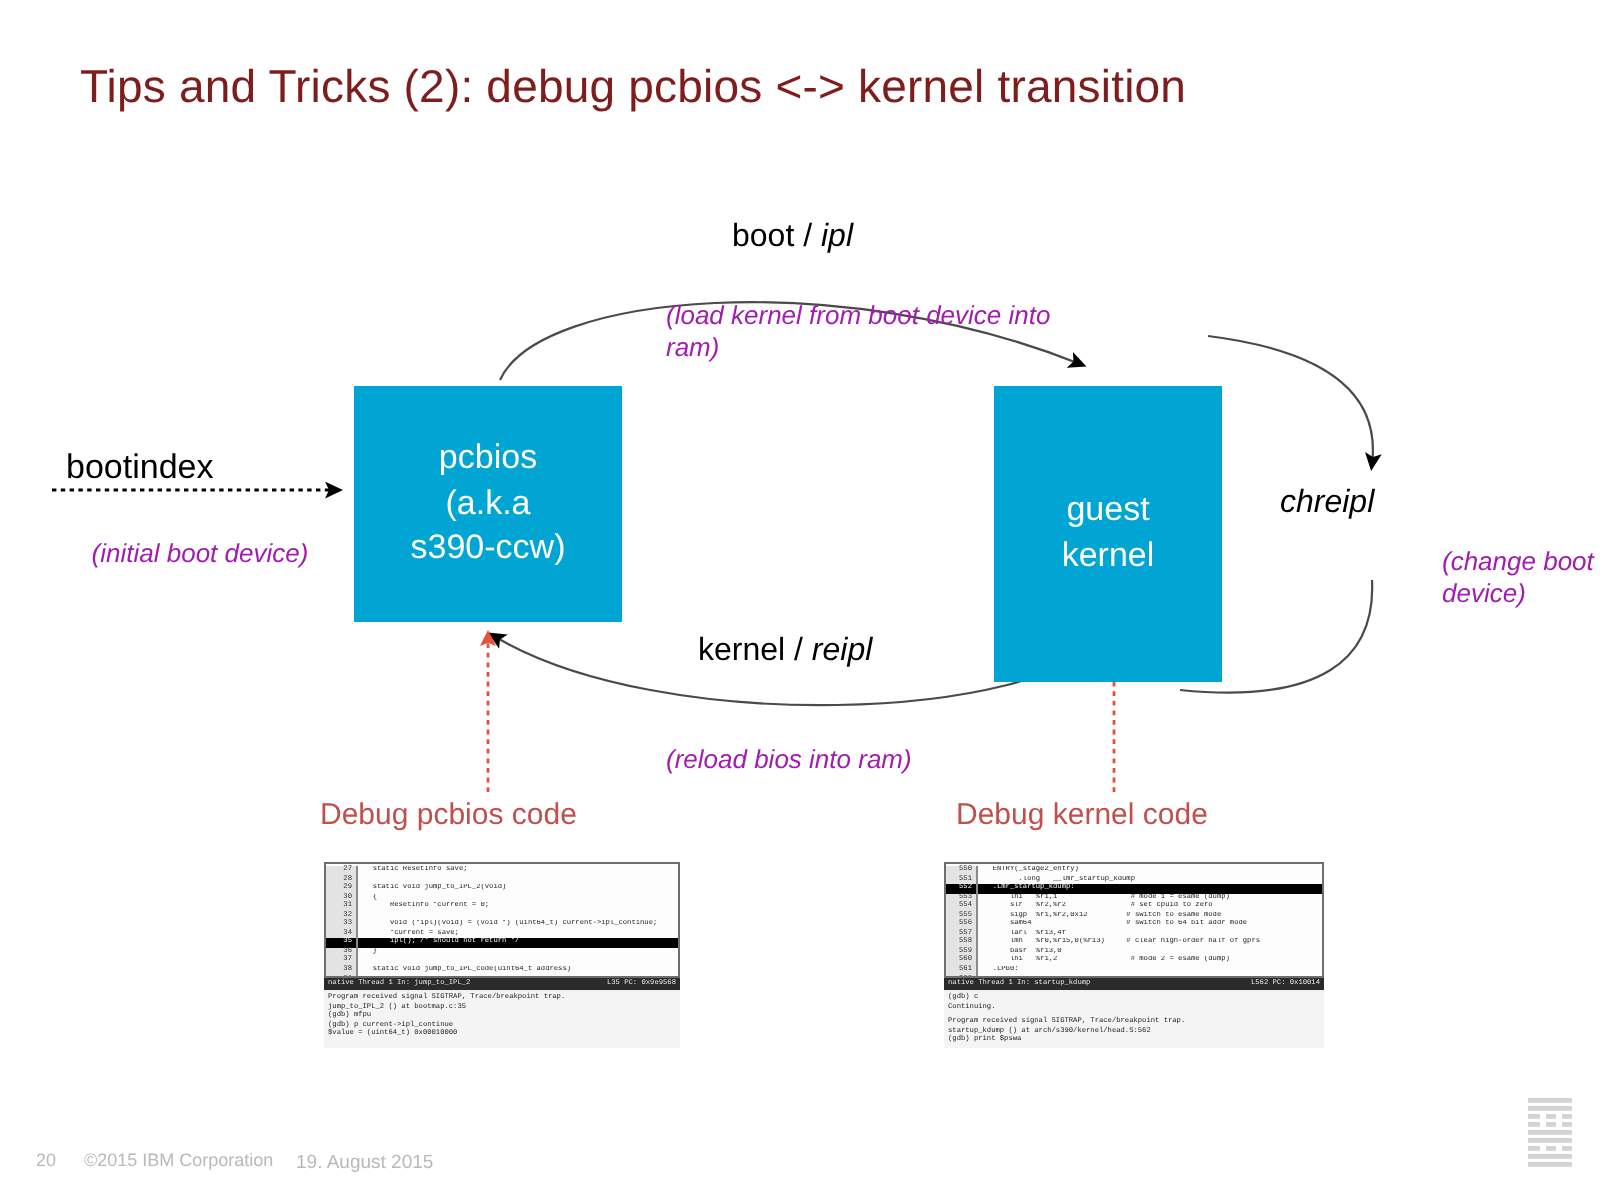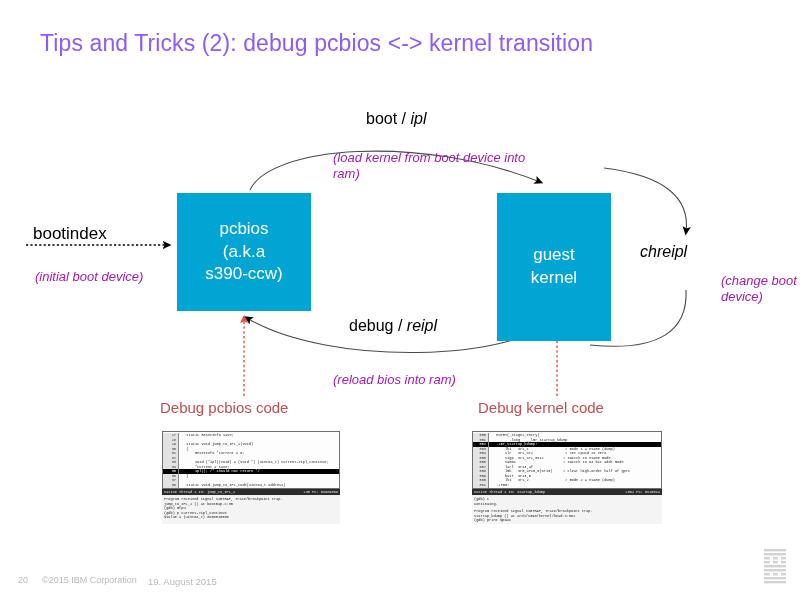--- a/index.html
+++ b/index.html
@@ -23,21 +23,21 @@
     height: 600px;
   }
 
   
   #slide-title {
     position: absolute;
     left: 40px;
     top: 30px;
     width: 720px;
     font-size: 23px;
-    color: #8b5cf6;
+    color: #7f1d1d;
     letter-spacing: 0.1px;
     white-space: nowrap;
   }
 
   
   #diagram-svg {
     position: absolute;
     left: 0; top: 0;
     width: 800px;
     height: 600px;
@@ -86,21 +86,21 @@
   }
   .ital { font-style: italic; text-align: right; }
 
   #lbl-boot      { left: 366px; top: 110px; font-size: 16px; }
   #lbl-boot-sub  { left: 333px; top: 150px; width: 200px; }
 
   #lbl-reboot    { left: 349px; top: 317px; font-size: 16px; }
   #lbl-reboot-sub{ left: 333px; top: 372px; width: 220px; }
 
   #lbl-bootindex { left: 33px;  top: 224px; font-size: 17px; }
-  #lbl-bootindex-sub { left: 35px; top: 269px; width: 130px; }
+  #lbl-bootindex-sub { left: 35px; top: 269px; width: 130px; text-align: center; }
 
   #lbl-chreipl   { left: 640px; top: 243px; font-size: 16px; font-style: italic; }
   #lbl-chreipl-sub { left: 697px; top: 273px; width: 90px; margin-left: 24px; }
 
   .lbl-debug {
     position: absolute;
     font-size: 15px;
     color: #c0504d;
     white-space: nowrap;
   }
@@ -262,21 +262,21 @@
   </div>
 
   <div class="proc-box" id="box-kernel">
     <span class="box-text">guest
 kernel</span>
   </div>
 
   <div class="lbl" id="lbl-boot"><span>boot / </span><span class="ital">ipl</span></div>
   <div class="lbl-sub" id="lbl-boot-sub">(load kernel from boot device into ram)</div>
 
-  <div class="lbl" id="lbl-reboot"><span>debug / </span><span class="ital">reipl</span></div>
+  <div class="lbl" id="lbl-reboot"><span>kernel / </span><span class="ital">reipl</span></div>
   <div class="lbl-sub" id="lbl-reboot-sub">(reload bios into ram)</div>
 
   <div class="lbl" id="lbl-bootindex">bootindex</div>
   <div class="lbl-sub" id="lbl-bootindex-sub">(initial boot device)</div>
 
   <div class="lbl" id="lbl-chreipl">chreipl</div>
   <div class="lbl-sub" id="lbl-chreipl-sub">(change boot device)</div>
 
   <div class="lbl-debug" id="lbl-debug-kernel">Debug kernel code</div>
   <div class="lbl-debug" id="lbl-debug-pcbios">Debug pcbios code</div>

